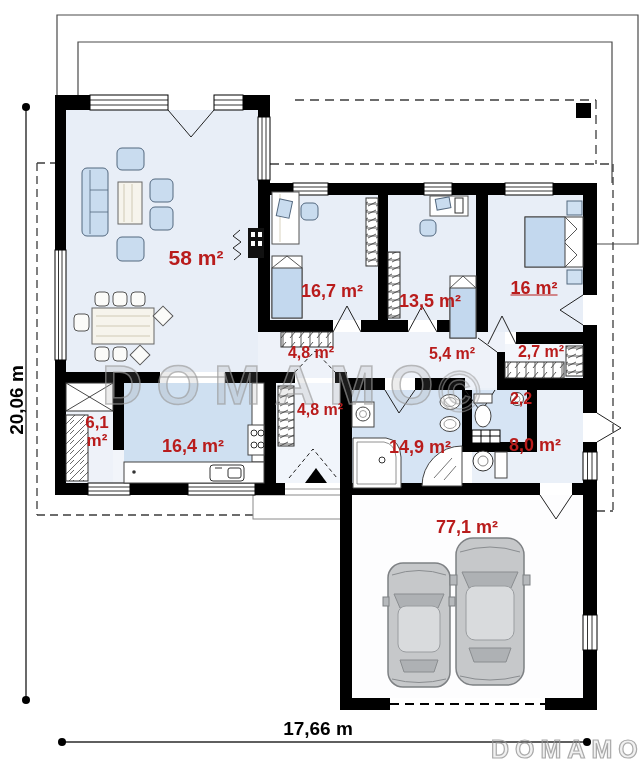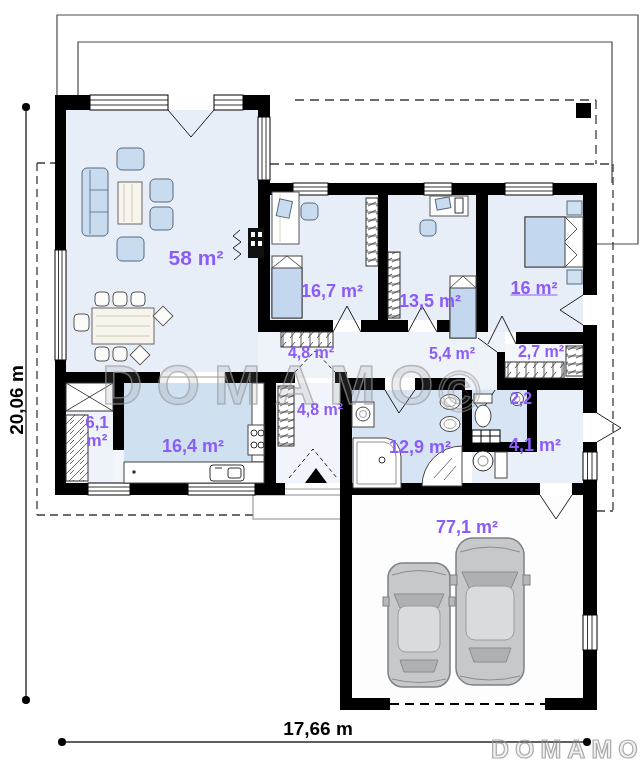--- a/index.html
+++ b/index.html
@@ -1,19 +1,19 @@
 <!DOCTYPE html>
 <html><head>
 <meta charset="utf-8">
 <style>
   html,body{margin:0;padding:0;background:#fff;}
   .stage{position:relative;width:640px;height:768px;background:#fff;overflow:hidden;
          font-family:"Liberation Sans",sans-serif;}
   .stage svg{position:absolute;left:0;top:0;}
-  .rlabel{position:absolute;transform:translate(-50%,-50%);font-weight:bold;color:#8b5cf6;
+  .rlabel{position:absolute;transform:translate(-50%,-50%);font-weight:bold;color:#b91c1c;
           white-space:nowrap;font-size:18px;z-index:5;}
   .rlabel.big{font-size:21px;}
   .rlabel.small{font-size:16px;}
   .rlabel.twoline{white-space:normal;width:42px;text-align:center;line-height:1.05;font-size:17px;}
   .dim{position:absolute;font-weight:bold;font-size:19px;color:#000;z-index:5;}
   .dim.vert{left:17px;top:400px;transform:translate(-50%,-50%) rotate(-90deg);}
   .dim.horiz{left:318px;top:729px;transform:translate(-50%,-50%);}
   .wm-large{position:absolute;left:102px;top:352px;font-weight:bold;font-size:56px;
             letter-spacing:14px;color:rgba(150,150,150,0.18);
             -webkit-text-stroke:1.5px rgba(155,155,155,0.65);z-index:4;}
@@ -373,19 +373,19 @@
   <div class="rlabel" style="left:332px;top:291px;">16,7 m²</div>
   <div class="rlabel" style="left:430px;top:256px;margin-top:45px;">13,5 m²</div>
   <div class="rlabel" style="left:534px;top:288px;text-decoration:underline;">16 m²</div>
   <div class="rlabel small" style="left:311px;top:353px;">4,8 m²</div>
   <div class="rlabel small" style="left:452px;top:354px;">5,4 m²</div>
   <div class="rlabel small" style="left:541px;top:352px;text-align:center;">2,7 m²</div>
   <div class="rlabel small" style="left:501px;top:399px;margin-left:20px;">2,2</div>
   <div class="rlabel twoline" style="left:97px;top:432px;">6,1 m²</div>
   <div class="rlabel" style="left:193px;top:446px;">16,4 m²</div>
   <div class="rlabel small" style="left:320px;top:410px;">4,8 m²</div>
-  <div class="rlabel" style="left:420px;top:447px;">12,9 m²</div>
-  <div class="rlabel" style="left:535px;top:445px;">4,1 m²</div>
+  <div class="rlabel" style="left:420px;top:447px;">14,9 m²</div>
+  <div class="rlabel" style="left:535px;top:445px;">8,0 m²</div>
   <div class="rlabel" style="left:467px;top:527px;">77,1 m²</div>
 
   <div class="dim vert">20,06 m</div>
   <div class="dim horiz">17,66 m</div>
 </div>
 
 </body></html>

